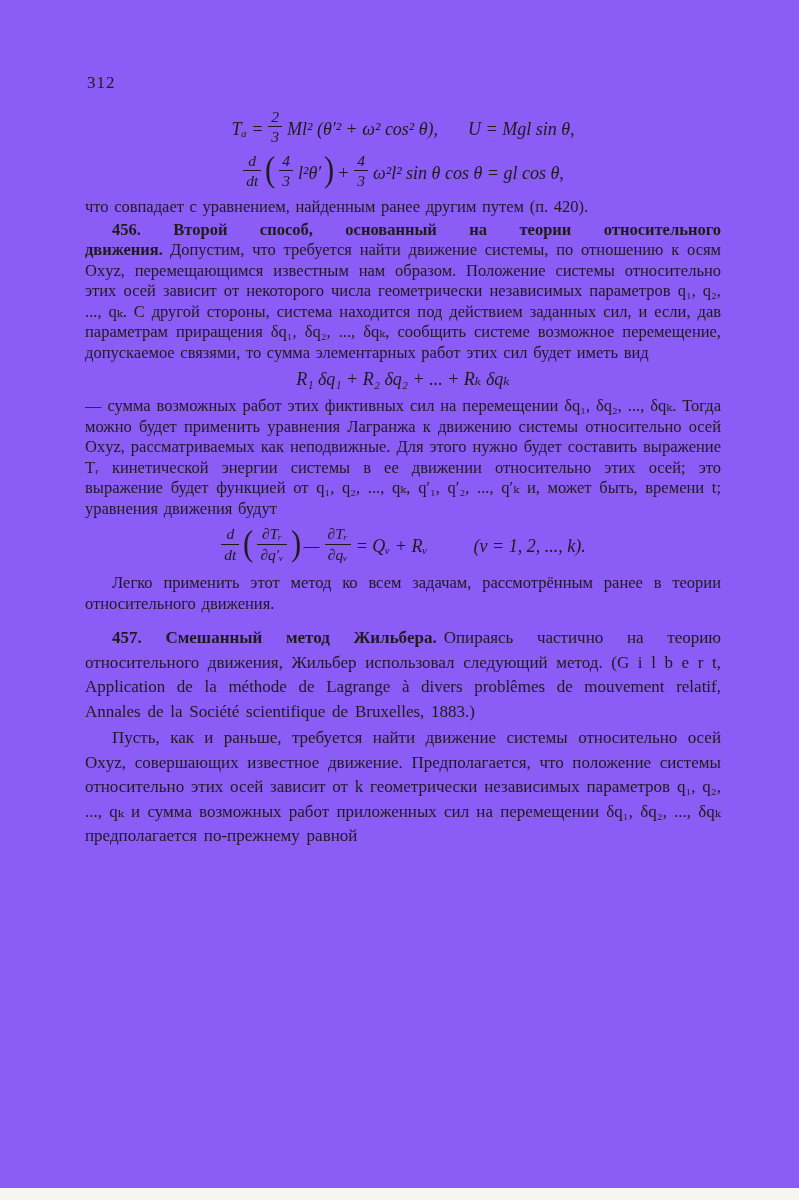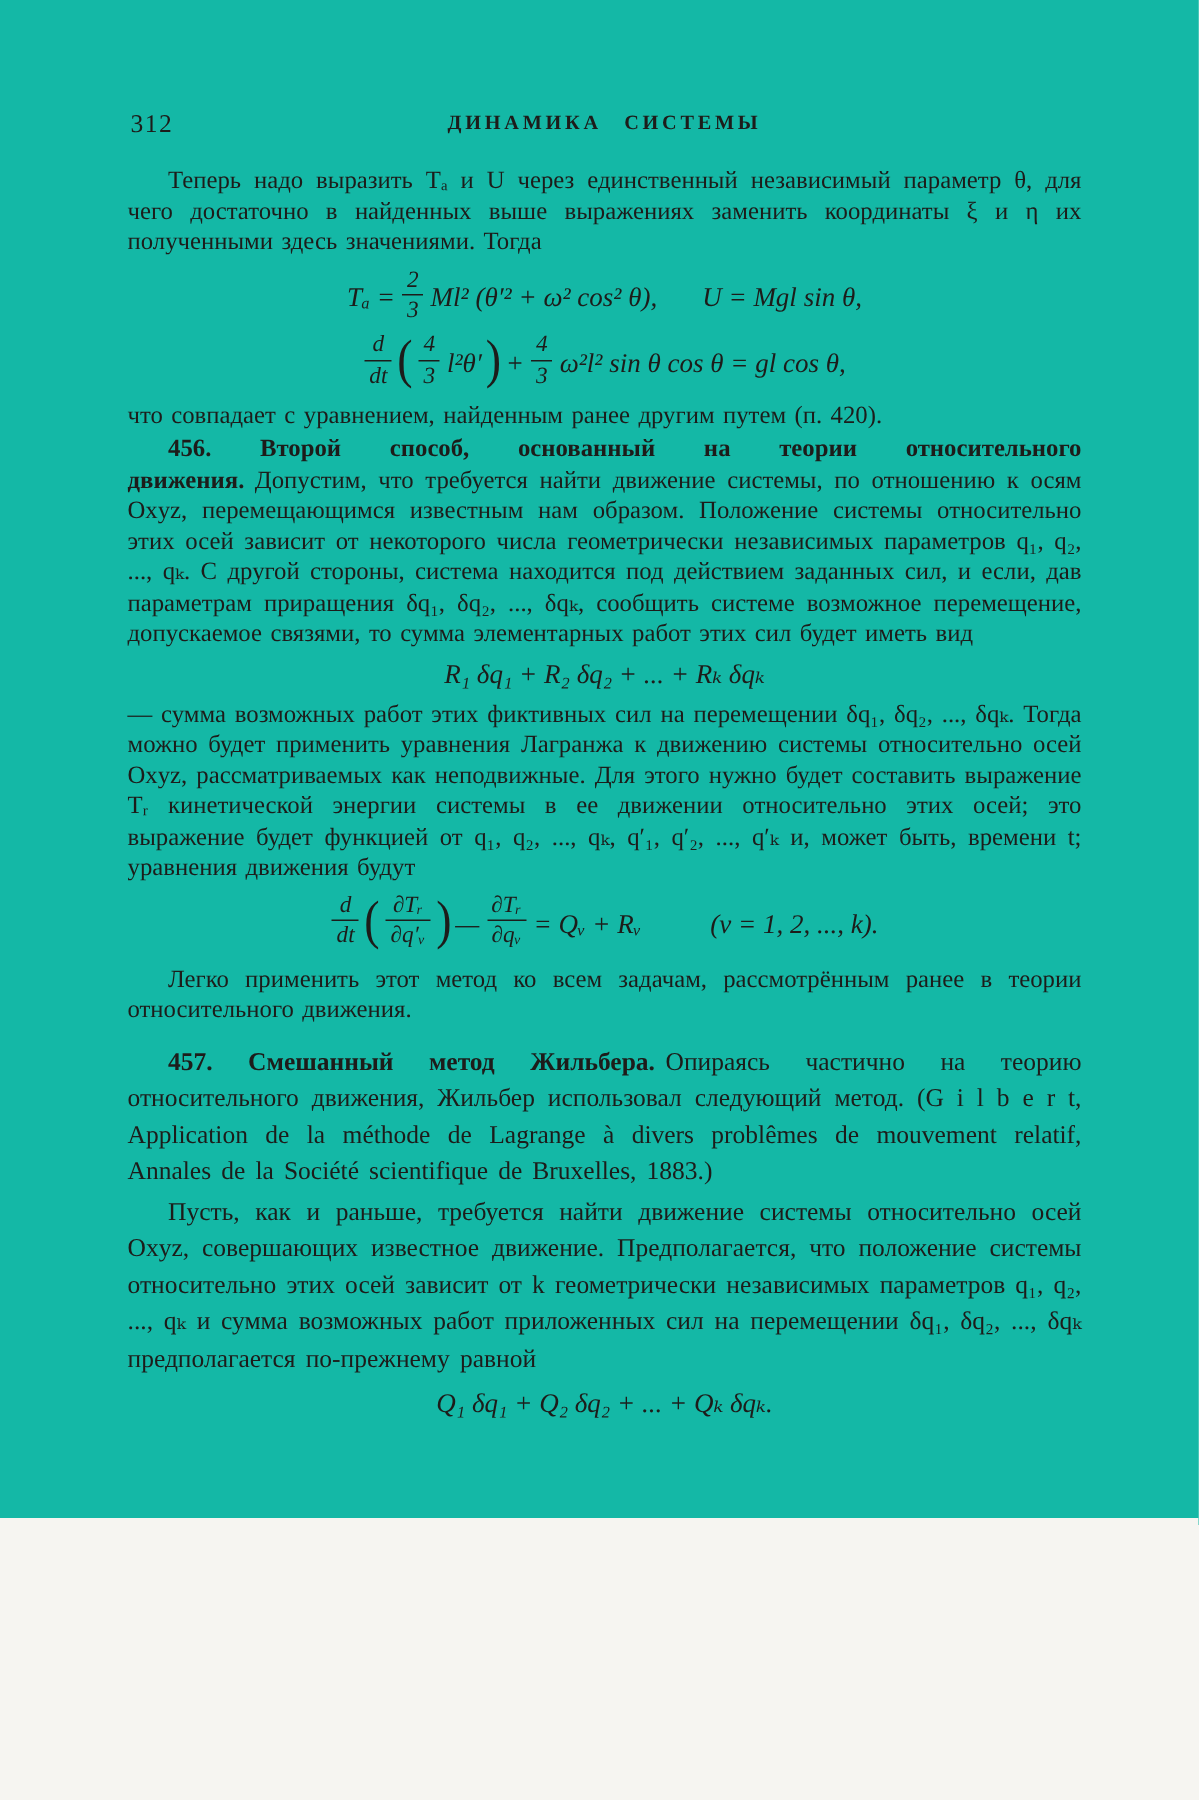--- a/index.html
+++ b/index.html
@@ -1,22 +1,22 @@
 <!DOCTYPE html>
 <html><head>
 <meta charset="utf-8">
 <style>
   html, body { margin: 0; padding: 0; }
   body { background: #f6f5f1; }
 
   .page {
     position: relative;
     width: 799px;
-    height: 1012px;
-    background: #14b8a6;
+    height: 1188px;
+    background: #8b5cf6;
     box-sizing: border-box;
     padding: 72px 78px 0 85px;
     overflow: hidden;
     color: #1d1c1a;
     font-family: "Liberation Serif", "DejaVu Serif", "DejaVu Sans", serif;
   }
 
   .pagehead { position: relative; height: 22px; margin-bottom: 16px; }
   .pgnum {
     position: absolute; left: 2px; top: 1px;
@@ -98,24 +98,22 @@
   .sp   { margin-left: 26px !important; }
   .cond { margin-left: 42px !important; font-style: italic; }
 </style>
 </head>
 <body>
 
 <div class="page">
 
   <div class="pagehead">
     <span class="pgnum">312</span>
-    <div class="runhead">ДИНАМИКА СИСТЕМЫ</div>
   </div>
 
-  <p class="body ind mt16">Теперь надо выразить Tₐ и U через единственный независимый параметр θ, для чего достаточно в найденных выше выражениях заменить координаты ξ и η их полученными здесь значениями. Тогда</p>
 
   <div class="formula mt8">
     <span class="fi">Tₐ =</span><span class="frac"><span class="num">2</span><span class="den">3</span></span><span class="fi">Ml² (θ′² + ω² cos² θ),</span><span class="fi sp">U = Mgl sin θ,</span>
   </div>
 
 
   <div class="formula mt6">
     <span class="frac"><span class="num">d</span><span class="den">dt</span></span><span class="bigp">(</span><span class="frac"><span class="num">4</span><span class="den">3</span></span><span class="fi">l²θ′</span><span class="bigp">)</span><span class="fi">+</span><span class="frac"><span class="num">4</span><span class="den">3</span></span><span class="fi">ω²l² sin θ cos θ = gl cos θ,</span>
   </div>
 
@@ -132,15 +130,14 @@
   <div class="formula mt8">
     <span class="frac"><span class="num">d</span><span class="den">dt</span></span><span class="bigp">(</span><span class="frac"><span class="num">∂Tᵣ</span><span class="den">∂q′ᵥ</span></span><span class="bigp">)</span><span class="fi">—</span><span class="frac"><span class="num">∂Tᵣ</span><span class="den">∂qᵥ</span></span><span class="fi">= Qᵥ + Rᵥ</span><span class="fi cond">(ν = 1, 2, ..., k).</span>
   </div>
 
   <p class="body ind mt8">Легко применить этот метод ко всем задачам, рассмотрённым ранее в теории относительного движения.</p>
 
   <p class="body b457 ind mt12"><b class="bh">457. Смешанный метод Жильбера.</b><span>Опираясь частично на теорию относительного движения, Жильбер использовал следующий метод. (G i l b e r t, Application de la méthode de Lagrange à divers problêmes de mouvement relatif, Annales de la Société scientifique de Bruxelles, 1883.)</span></p>
 
   <p class="body b457 ind mt2">Пусть, как и раньше, требуется найти движение системы относительно осей Oxyz, совершающих известное движение. Предполагается, что положение системы относительно этих осей зависит от k геометрически независимых параметров q₁, q₂, ..., qₖ и сумма возможных работ приложенных сил на перемещении δq₁, δq₂, ..., δqₖ предполагается по-прежнему равной</p>
 
-  <div class="formula mt6">Q₁ δq₁ + Q₂ δq₂ + ... + Qₖ δqₖ.</div>
 
 </div>
 
 </body></html>

